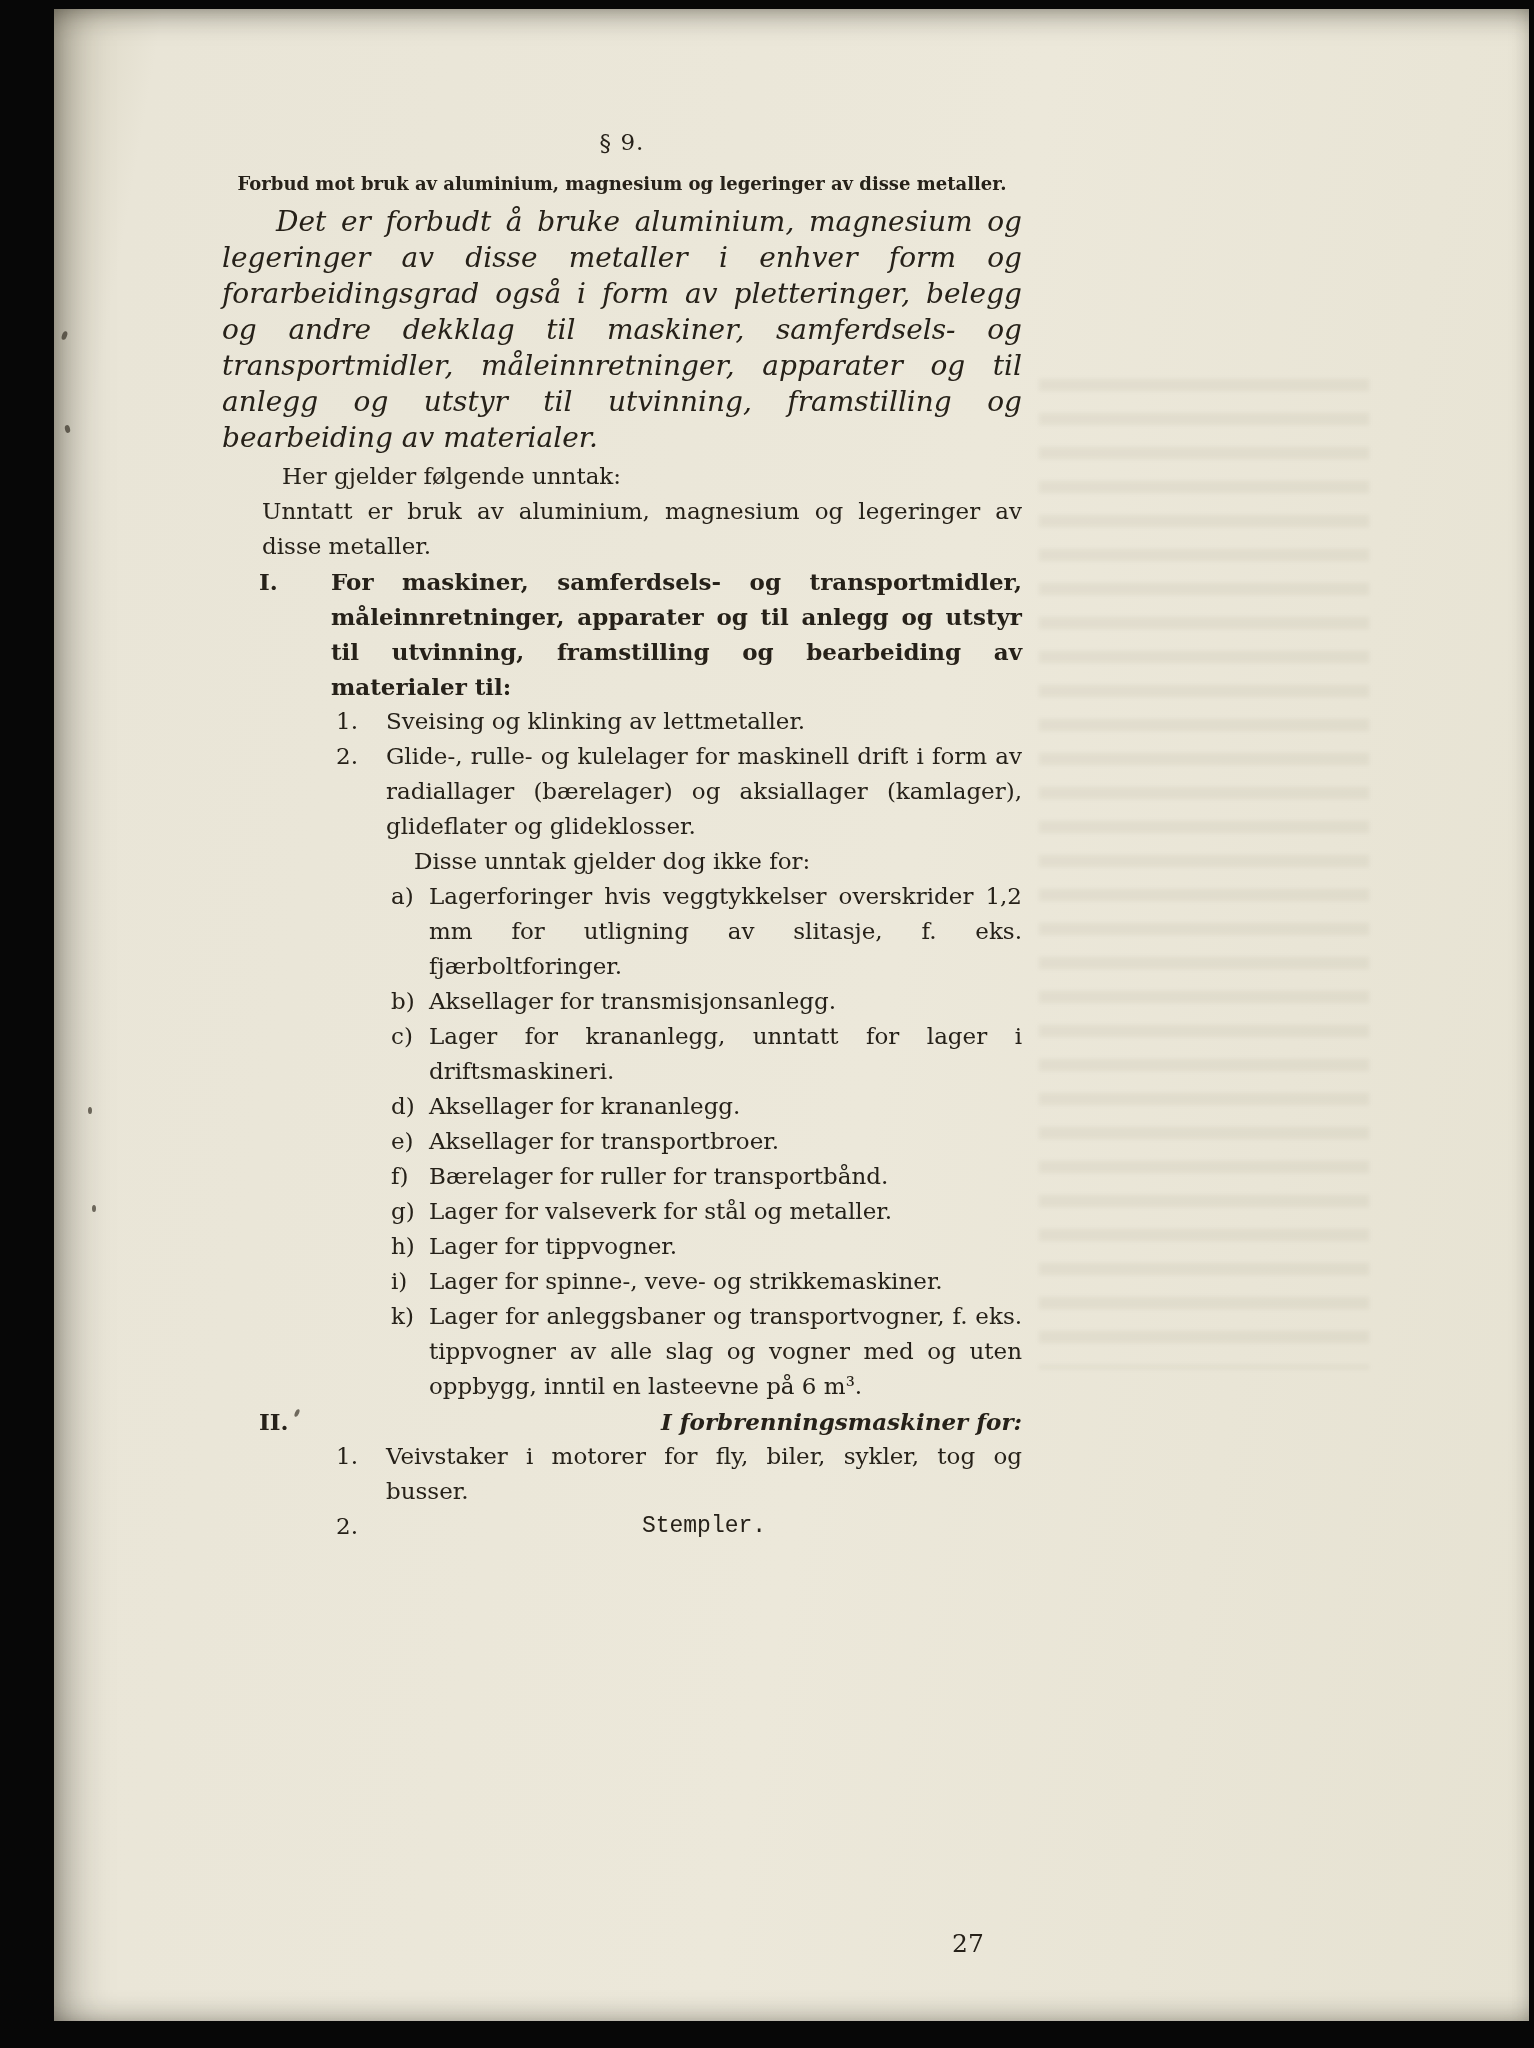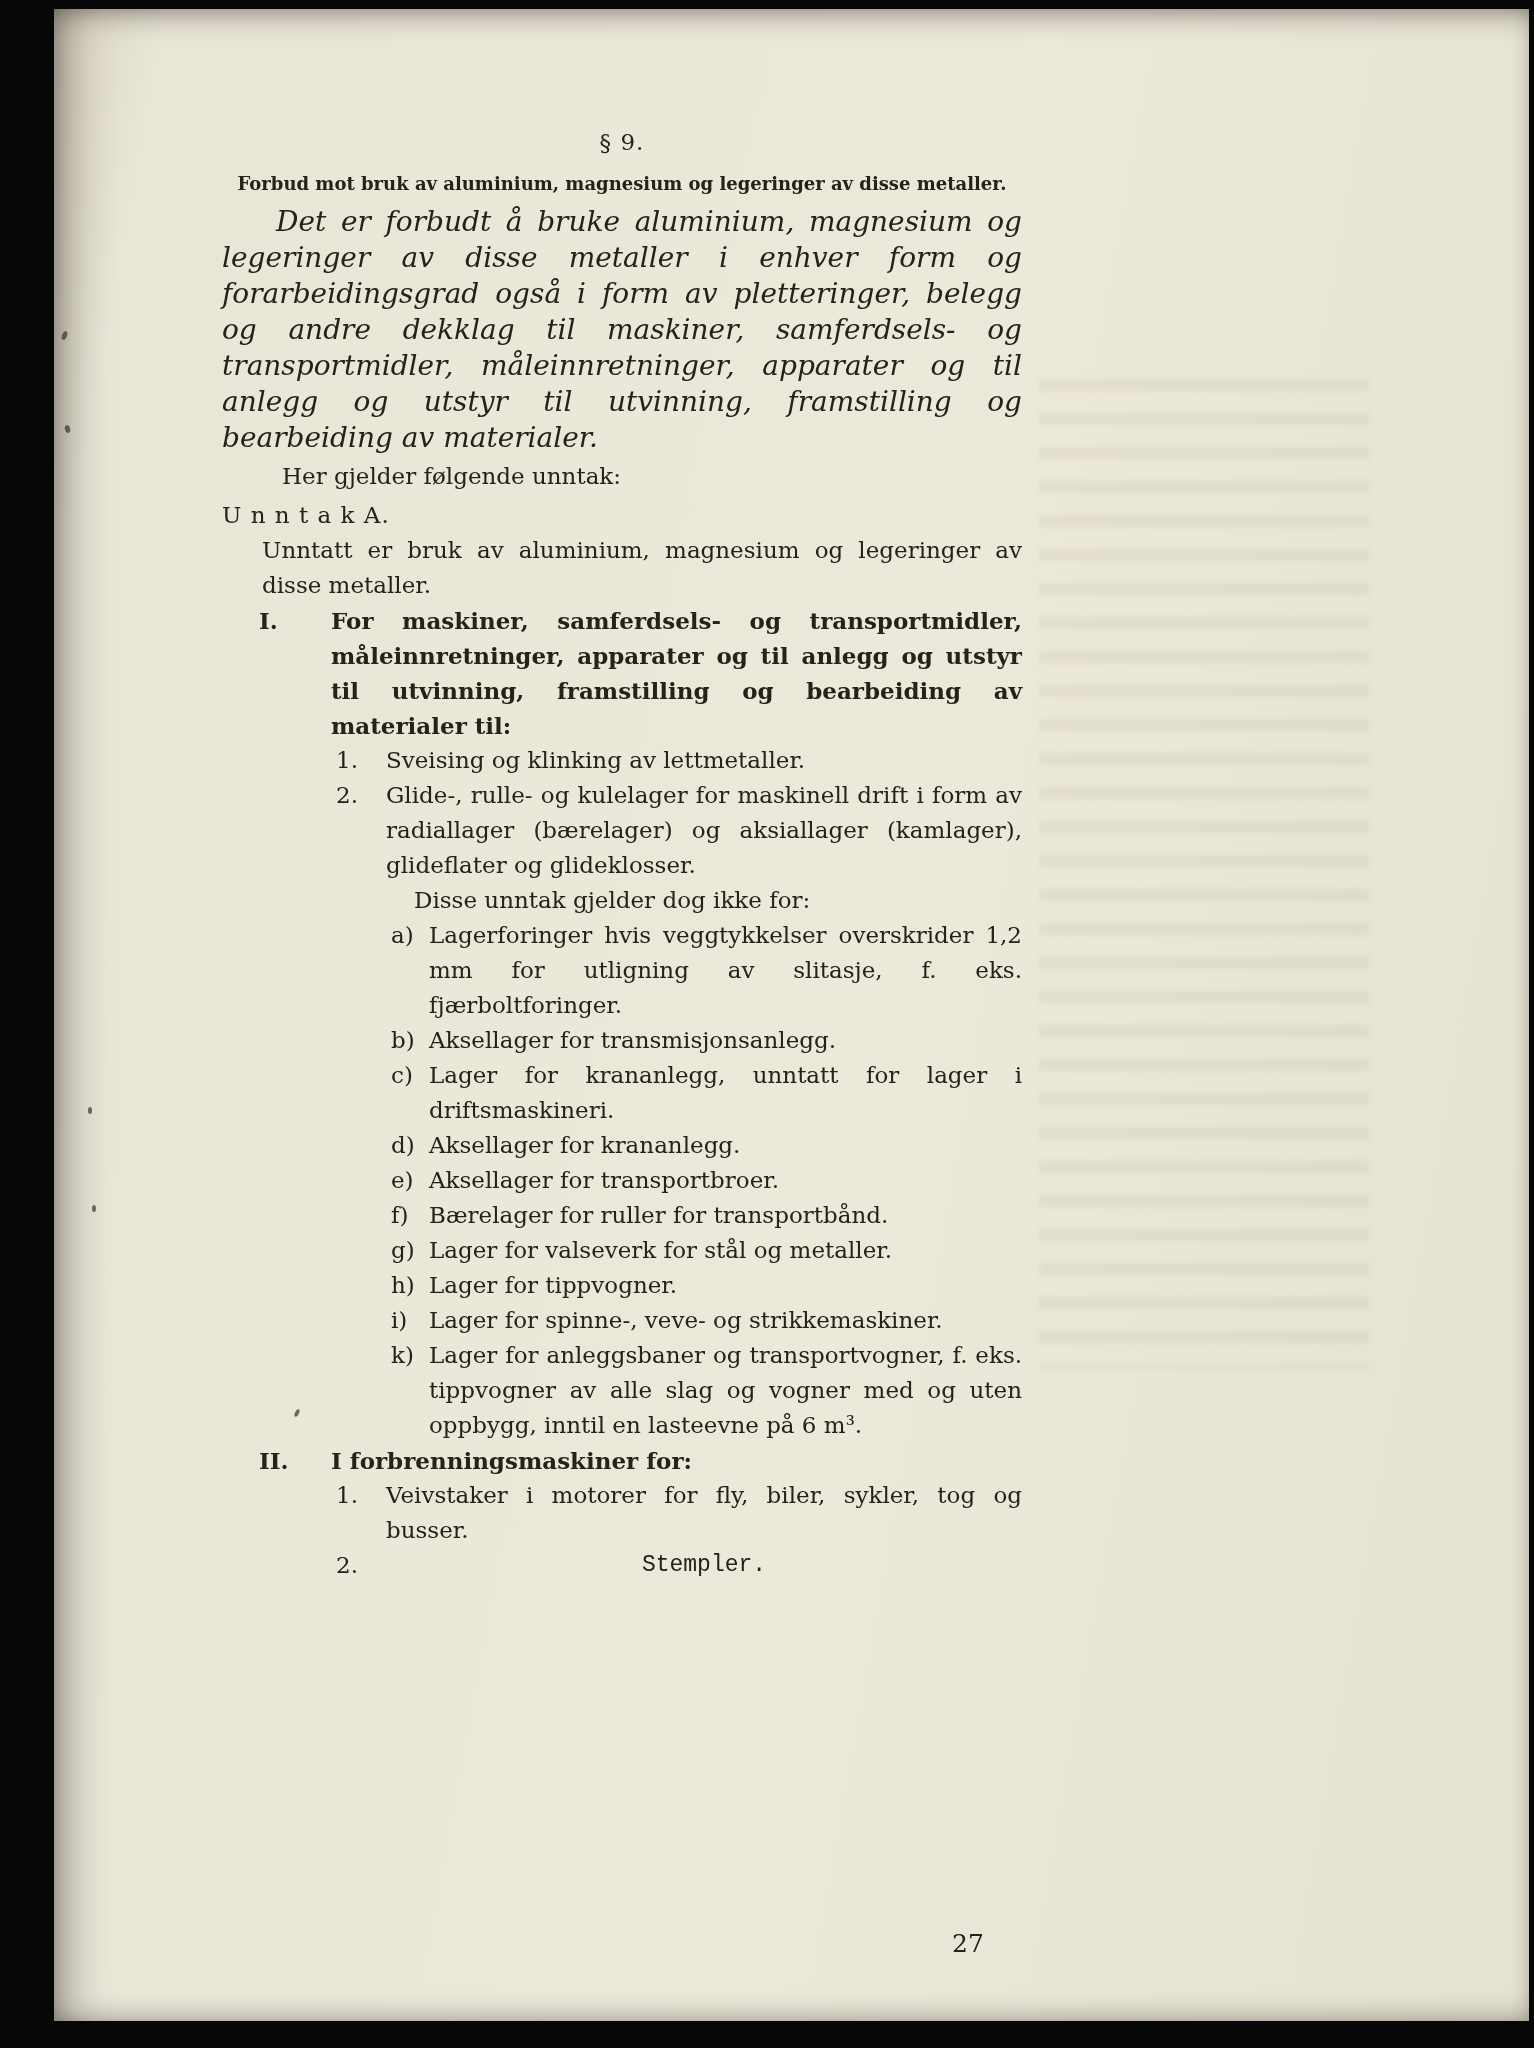--- a/index.html
+++ b/index.html
@@ -72,21 +72,20 @@
 
     <div class="content">
 
       <div class="section-no">§ 9.</div>
       <div class="title">Forbud mot bruk av aluminium, magnesium og legeringer av disse metaller.</div>
 
       <p class="intro">Det er forbudt å bruke aluminium, magnesium og legeringer av disse metaller i enhver form og forarbeidingsgrad også i form av pletteringer, belegg og andre dekklag til maskiner, samferdsels- og transportmidler, måleinnretninger, apparater og til anlegg og utstyr til utvinning, framstilling og bearbeiding av materialer.</p>
 
       <p class="lead">Her gjelder følgende unntak:</p>
 
-      <div class="unntak">U n n t a k   A.</div>
       <p class="excA">Unntatt er bruk av aluminium, magnesium og legeringer av disse metaller.</p>
 
       <div class="row lvl1">
         <span class="lbl bold">I.</span>
         <div class="txt bold">For maskiner, samferdsels- og transportmidler, måleinnretninger, apparater og til anlegg og utstyr til utvinning, framstilling og bearbeiding av materialer til:</div>
       </div>
 
       <div class="row lvl2">
         <span class="lbl">1.</span>
         <div class="txt">Sveising og klinking av lettmetaller.</div>
@@ -134,21 +133,21 @@
         <span class="lbl">i)</span>
         <div class="txt">Lager for spinne-, veve- og strikkemaskiner.</div>
       </div>
       <div class="row lvl3">
         <span class="lbl">k)</span>
         <div class="txt">Lager for anleggsbaner og transportvogner, f. eks. tippvogner av alle slag og vogner med og uten oppbygg, inntil en lasteevne på 6 m³.</div>
       </div>
 
       <div class="row lvl1">
         <span class="lbl bold">II.</span>
-        <div class="txt bold" style="text-align:left;">I forbrenningsmaskiner for:</div>
+        <div class="txt bold" style="text-align:right;font-style:italic;">I forbrenningsmaskiner for:</div>
       </div>
 
       <div class="row lvl2">
         <span class="lbl">1.</span>
         <div class="txt">Veivstaker i motorer for fly, biler, sykler, tog og busser.</div>
       </div>
       <div class="row lvl2">
         <span class="lbl">2.</span>
         <div class="txt" style="text-align:center;font-family:Liberation Mono, monospace;">Stempler.</div>
       </div>

